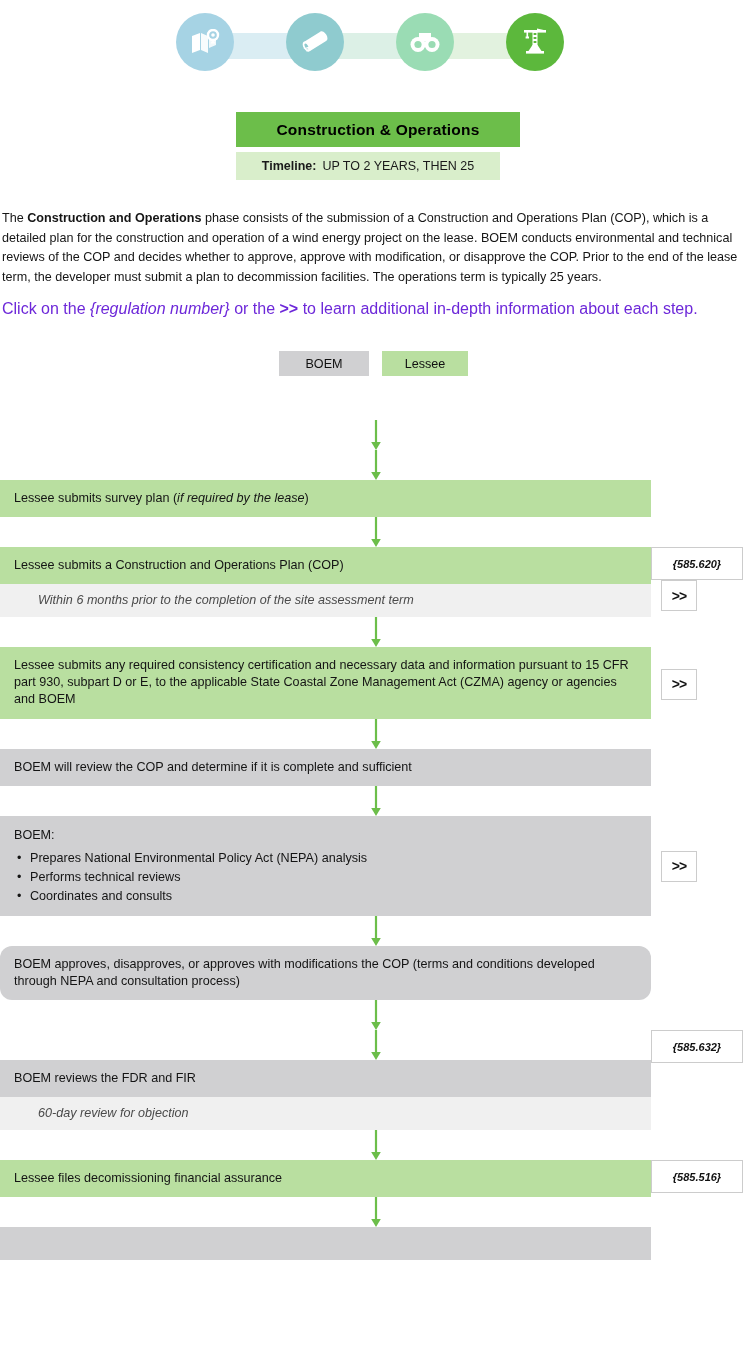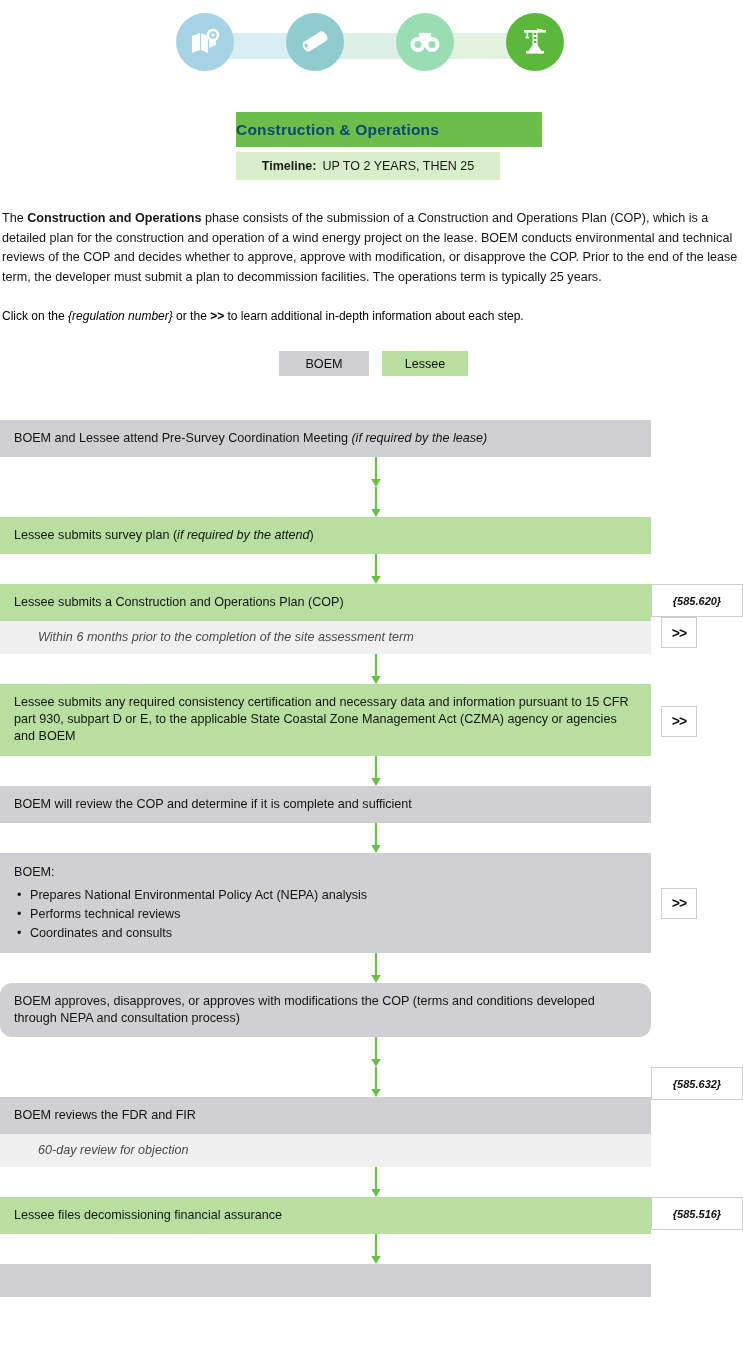--- a/index.html
+++ b/index.html
@@ -17,40 +17,40 @@
     position:absolute; top:33px; height:26px;
   }
   .circle{
     position:absolute; top:13px; width:58px; height:58px; border-radius:50%;
     display:flex; align-items:center; justify-content:center;
   }
   .circle svg{display:block;}
 
   
   .phase-title{
-    position:absolute; left:236px; top:112px; width:306px; height:35px;
-    display:flex; align-items:center; justify-content:flex-start;
-    font-size:15.5px; font-weight:bold; color:#0c4a6e; letter-spacing:.2px;
+    position:absolute; left:236px; top:112px; width:284px; height:35px;
+    display:flex; align-items:center; justify-content:center;
+    font-size:15.5px; font-weight:bold; color:#000000; letter-spacing:.2px;
   }
   .timeline-bar{
     position:absolute; left:236px; top:152px; width:264px; height:28px;
     display:flex; align-items:center; justify-content:center;
     font-size:12.5px; color:#1a1a1a;
   }
   .timeline-bar .tl-label{font-weight:bold; margin-right:6px;}
 
   
   .intro{
     position:absolute; left:2px; top:209px; width:739px;
     font-size:12.6px; line-height:19.5px; color:#151515;
   }
   .intro b{font-weight:bold;}
   .click-line{
-    position:absolute; left:2px; top:307px; width:739px;
-    font-size:12px; line-height:19px; color:#000000;
+    position:absolute; left:2px; top:299px; width:739px;
+    font-size:16px; line-height:19px; color:#6d28d9;
   }
   .click-line i{font-style:italic;}
   .click-line b{font-weight:bold;}
 
   
   .legend-boem{
     position:absolute; left:268px; top:351px; width:90px; height:25px;
     display:flex; align-items:center; justify-content:center;
     font-size:12.6px; color:#111;margin-left:11px;
   }
@@ -183,37 +183,34 @@
 </div>
 
 <div class="legend-boem" style="background:#d0d0d2;">
   <span>BOEM</span>
 </div>
 <div class="legend-lessee" style="background:#b9dfa0;">
   <span>Lessee</span>
 </div>
 
 <div class="flow" id="flow-container">
-    <div class="flow-row">
-      <div class="band grey" style="min-height: 33px;"><span>BOEM and Lessee attend Pre-Survey Coordination Meeting </span><em>(if required by the lease)</em></div>
-    </div>
-    <div class="connector" style="height: 30px;">
-      <svg width="14" height="30" viewBox="0 0 14 30">
-        <line x1="7" y1="0" x2="7" y2="23" stroke="#6cbe4a" stroke-width="2.2"></line>
-        <path d="M2.2 22 L7 30 L11.8 22 Z" fill="#6cbe4a"></path>
-      </svg>
-    </div>
-    <div class="connector" style="height: 30px;">
-      <svg width="14" height="30" viewBox="0 0 14 30">
-        <line x1="7" y1="0" x2="7" y2="23" stroke="#6cbe4a" stroke-width="2.2"></line>
-        <path d="M2.2 22 L7 30 L11.8 22 Z" fill="#6cbe4a"></path>
-      </svg>
-    </div>
-    <div class="flow-row">
-      <div class="band green" style="min-height: 33px;"><span>Lessee submits survey plan (</span><em>if required by the attend</em><span>)</span></div>
+    <div class="connector" style="height: 30px;">
+      <svg width="14" height="30" viewBox="0 0 14 30">
+        <line x1="7" y1="0" x2="7" y2="23" stroke="#6cbe4a" stroke-width="2.2"></line>
+        <path d="M2.2 22 L7 30 L11.8 22 Z" fill="#6cbe4a"></path>
+      </svg>
+    </div>
+    <div class="connector" style="height: 30px;">
+      <svg width="14" height="30" viewBox="0 0 14 30">
+        <line x1="7" y1="0" x2="7" y2="23" stroke="#6cbe4a" stroke-width="2.2"></line>
+        <path d="M2.2 22 L7 30 L11.8 22 Z" fill="#6cbe4a"></path>
+      </svg>
+    </div>
+    <div class="flow-row">
+      <div class="band green" style="min-height: 33px;"><span>Lessee submits survey plan (</span><em>if required by the lease</em><span>)</span></div>
     </div>
     <div class="connector" style="height: 30px;">
       <svg width="14" height="30" viewBox="0 0 14 30">
         <line x1="7" y1="0" x2="7" y2="23" stroke="#6cbe4a" stroke-width="2.2"></line>
         <path d="M2.2 22 L7 30 L11.8 22 Z" fill="#6cbe4a"></path>
       </svg>
     </div>
     <div class="flow-row">
       <div class="band green" style="min-height: 33px;"><span>Lessee submits a Construction and Operations Plan (COP)</span></div>
       <div class="reg-badge" style="height: 33px;">{585.620}</div>

